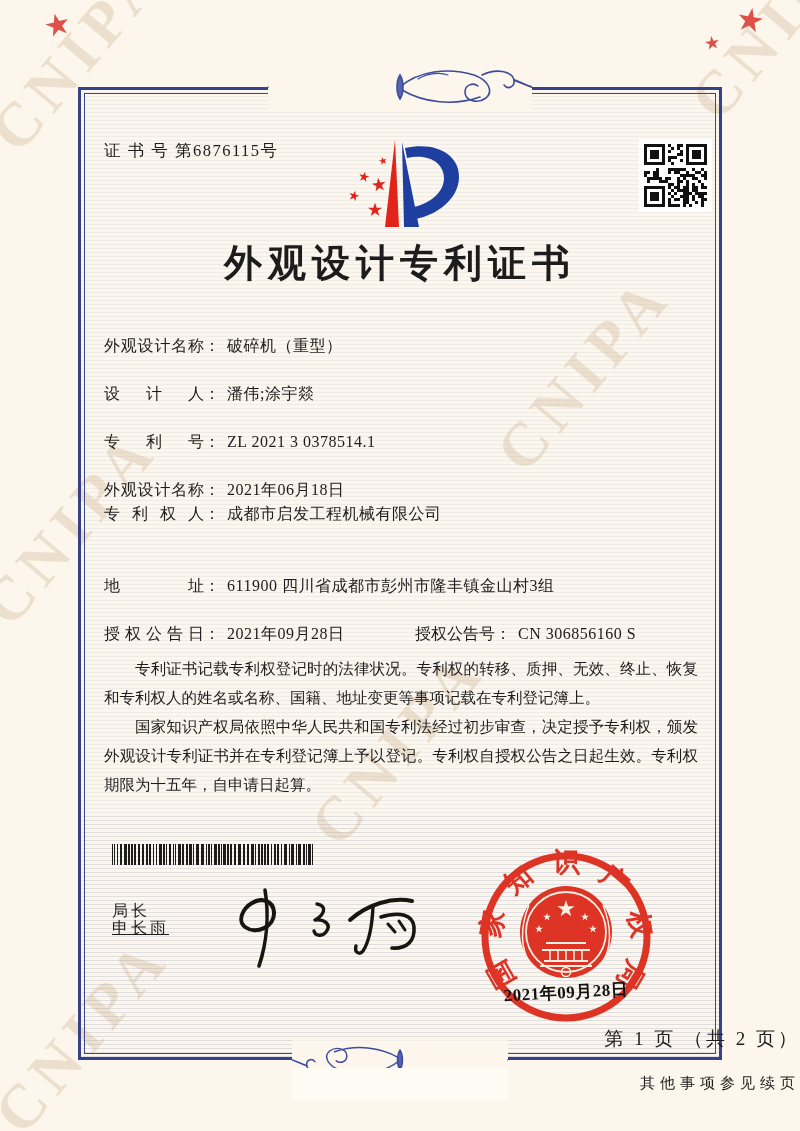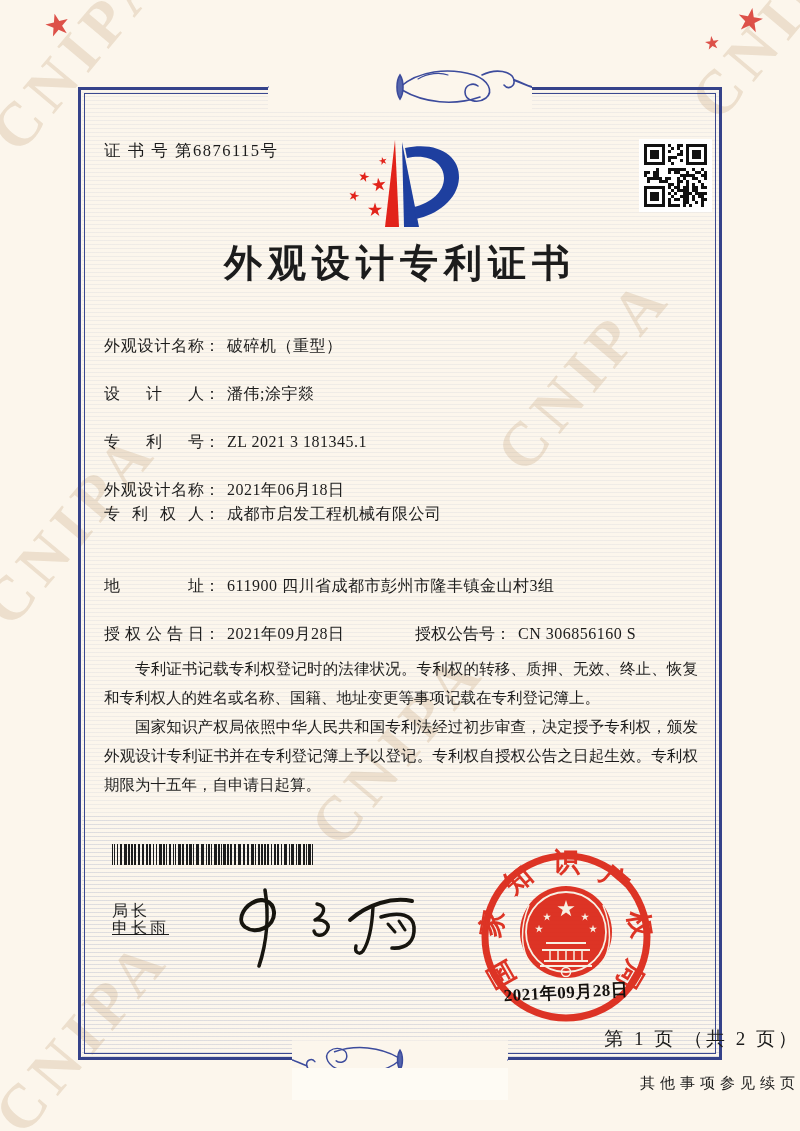--- a/index.html
+++ b/index.html
@@ -287,21 +287,21 @@
 
   <div class="abs frow" style="top:336px;">
     <span class="flabel">外观设计名称</span><span class="fcolon">：</span><span class="fvalue">破碎机（重型）</span>
   </div>
 
   <div class="abs title">外观设计专利证书</div>
   <div class="abs frow" style="top:384px;">
     <span class="flabel">设计人</span><span class="fcolon">：</span><span class="fvalue">潘伟;涂宇燚</span>
   </div>
   <div class="abs frow" style="top:432px;">
-    <span class="flabel">专利号</span><span class="fcolon">：</span><span class="fvalue">ZL 2021 3 181345.1</span>
+    <span class="flabel">专利号</span><span class="fcolon">：</span><span class="fvalue">ZL 2021 3 0378514.1</span>
   </div>
   <div class="abs frow" style="top:480px;">
     <span class="flabel">外观设计名称</span><span class="fcolon">：</span><span class="fvalue">2021年06月18日</span>
   </div>
   <div class="abs frow" style="top:504px;">
     <span class="flabel">专利权人</span><span class="fcolon">：</span><span class="fvalue">成都市启发工程机械有限公司</span>
   </div>
   <div class="abs frow" style="top:576px;">
     <span class="flabel">地址</span><span class="fcolon">：</span><span class="fvalue">611900 四川省成都市彭州市隆丰镇金山村3组</span>
   </div>

